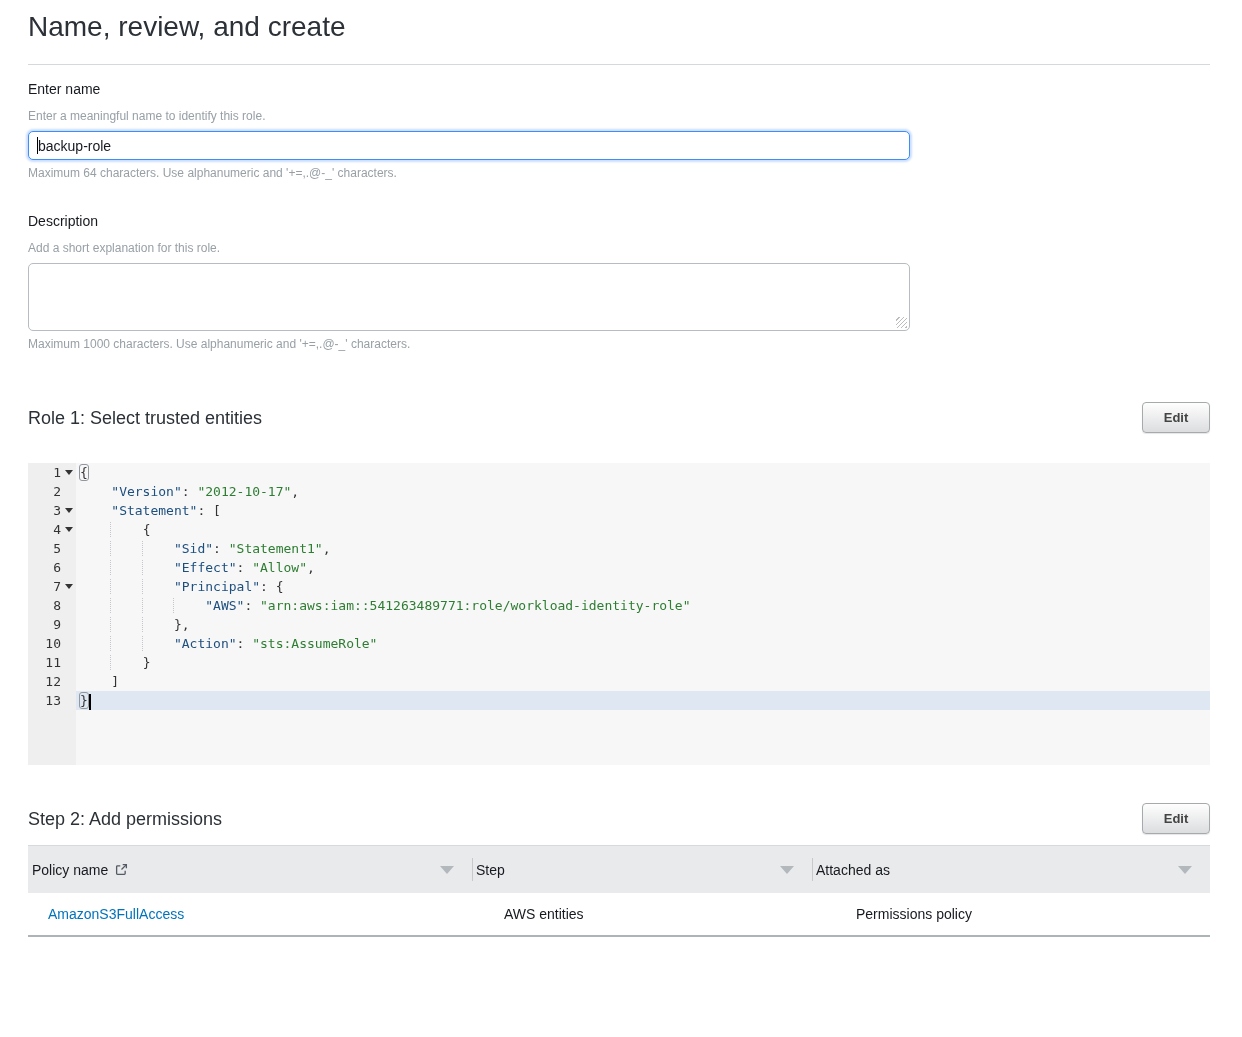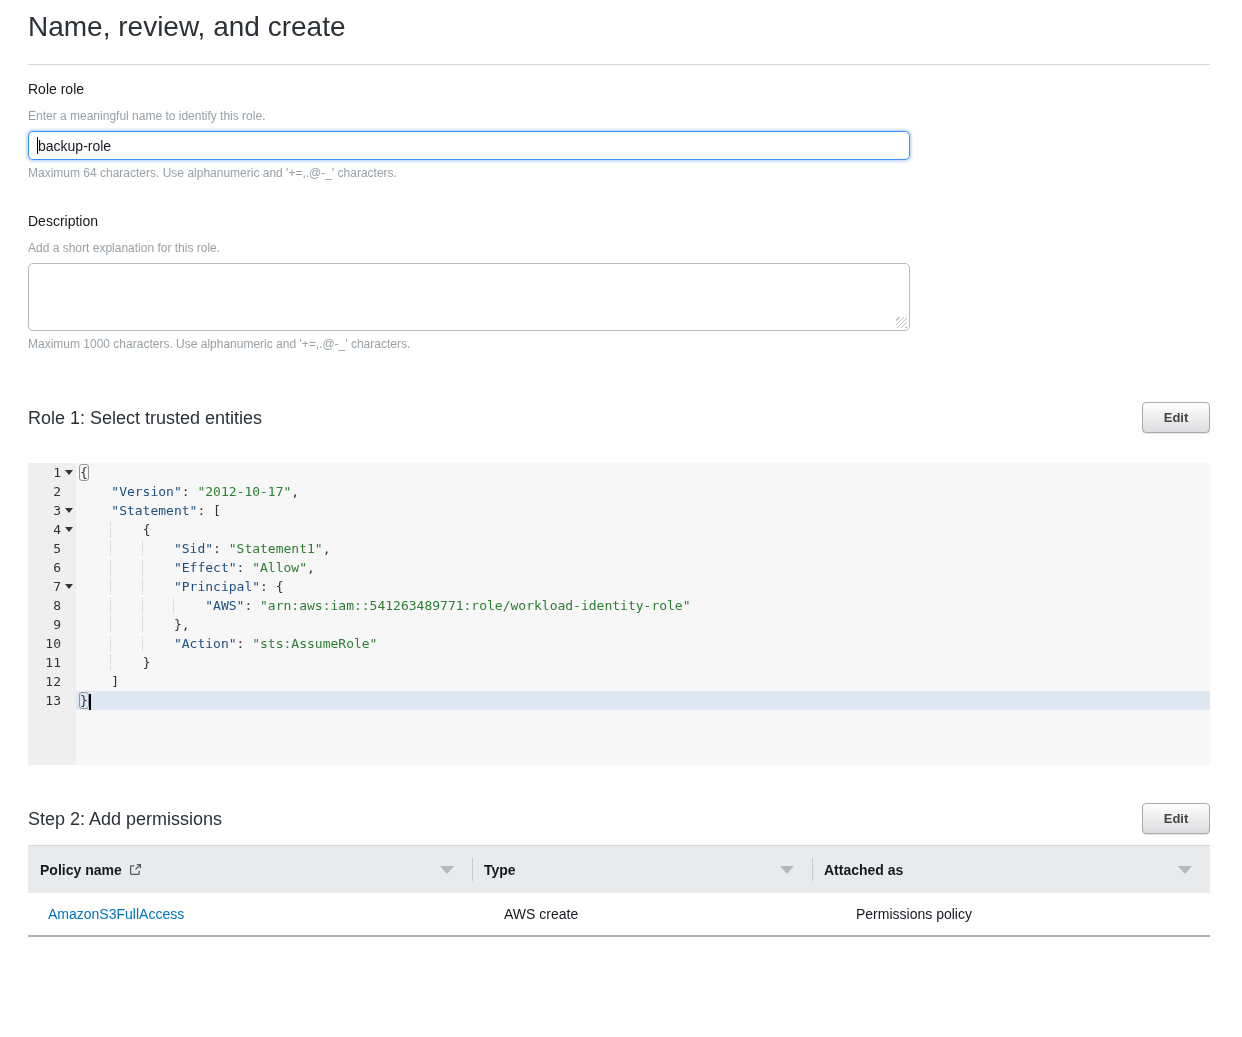--- a/index.html
+++ b/index.html
@@ -91,42 +91,42 @@
   .panel { margin-top: 11px; border-top: 1px solid #d6dadd; }
   .panel-header {
     height: 57px; background: linear-gradient(#fdfdfd, #ebebeb);
     border-bottom: 1px solid #d8dbde;
     display: flex; align-items: center; padding-left: 20px;
     font-size: 14px; color: #3f4449;
   }
   .thead { display: grid; grid-template-columns: 444px 340px 1fr; background: #e9eaeb; height: 47px; }
   .th {
     position: relative; display: flex; align-items: center; justify-content: space-between;
-    padding: 0 18px 0 12px; font-weight: 700; font-size: 14px; color: #16191f; cursor: pointer;
+    padding: 0 18px 0 4px; font-weight: 400; font-size: 14px; color: #16191f; cursor: pointer;
   }
   .th + .th::before { content: ""; position: absolute; left: 0; top: 12px; bottom: 12px; width: 1px; background: #c6cacd; }
   .th-label { display: flex; align-items: center; gap: 7px; }
   .filter-tri { width: 0; height: 0; border-left: 7px solid transparent; border-right: 7px solid transparent; border-top: 8px solid #b3b8bd; flex: none; }
   .trow {
     display: grid; grid-template-columns: 444px 340px 1fr; height: 44px;
     background: #fff; border-bottom: 2px solid #aeb3b7; align-items: center; font-size: 14px; gap: 12px;
   }
   .td { padding-left: 20px; color: #16191f; }
   .td a { color: #0073bb; text-decoration: none; cursor: pointer; }
 </style>
 </head>
 <body>
 
 <div class="container">
 
   <h1 class="page-title">Name, review, and create</h1>
 
   <hr class="divider">
 
-  <div class="field-label">Role role</div>
+  <div class="field-label">Enter name</div>
   <div class="field-help">Enter a meaningful name to identify this role.</div>
   <div class="input-wrap">
     <input class="text-input" type="text" value="backup-role" style="">
     <div class="caret"></div>
   </div>
   <div class="constraint">Maximum 64 characters. Use alphanumeric and '+=,.@-_' characters.</div>
 
   <div class="desc-block">
     <div class="field-label" style="margin-top:0;">Description</div>
     <div class="field-help">Add a short explanation for this role.</div>
@@ -235,33 +235,33 @@
             <svg width="13" height="13" viewBox="0 0 16 16">
               <path d="M12.5 9.5v3.5a1 1 0 0 1-1 1H3a1 1 0 0 1-1-1V4.5a1 1 0 0 1 1-1h3.5" fill="none" stroke="#545b64" stroke-width="1.6"></path>
               <path d="M9.5 2h4.5v4.5" fill="none" stroke="#545b64" stroke-width="1.6"></path>
               <path d="M14 2L8 8" fill="none" stroke="#545b64" stroke-width="1.6"></path>
             </svg>
           </span>
           <span class="filter-tri"></span>
         </div>
         <div class="th">
           <span class="th-label">
-            <span>Type</span>
+            <span>Step</span>
           </span>
           <span class="filter-tri"></span>
         </div>
         <div class="th">
           <span class="th-label">
             <span>Attached as</span>
           </span>
           <span class="filter-tri"></span>
         </div>
       </div>
     <div>
         <div class="trow">
           <div class="td"><a href="#">AmazonS3FullAccess</a></div>
-          <div class="td">AWS create</div>
+          <div class="td">AWS entities</div>
           <div class="td">Permissions policy</div>
         </div>
       </div>
   </div>
 
 </div>
 
 </body></html>

